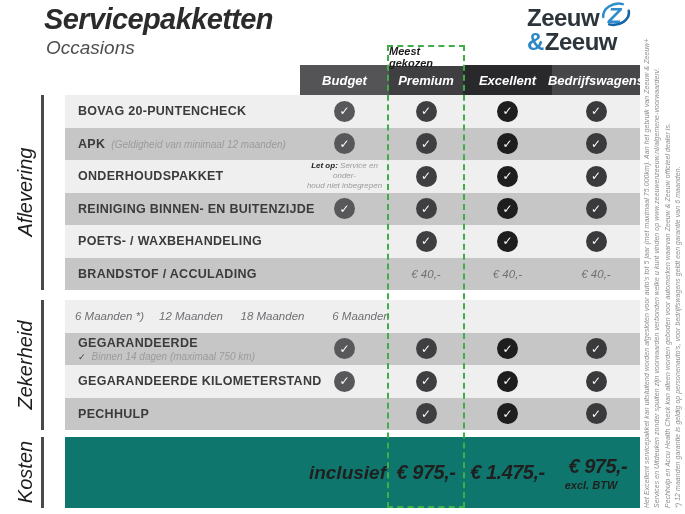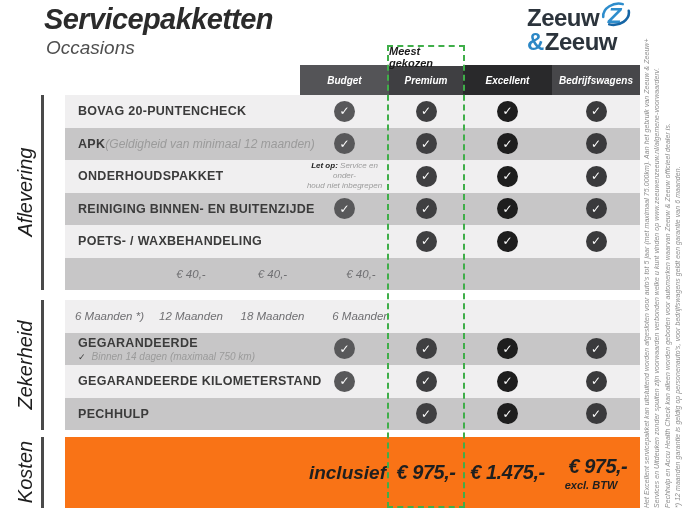--- a/index.html
+++ b/index.html
@@ -22,49 +22,49 @@
   .logo-word { font-size:24px; font-weight:bold; color:#2c343c; letter-spacing:-0.5px; }
   .logo-amp  { font-size:24px; font-weight:bold; color:#2b87c6; letter-spacing:-0.5px; margin-right:1px; }
   .logo-line2 { margin-top:-2px; }
   .z-icon { margin-left:2px; margin-top:-3px; }
   
   .table { position:absolute; left:65px; top:65px; width:575px; }
   .header-row { display:flex; height:30px; }
   .hspacer { width:235px; }
   .hcell {
     display:flex; align-items:center; justify-content:center;
-    color:#fff; font-size:10px; font-weight:bold; font-style:italic;
+    color:#fff; font-size:13px; font-weight:bold; font-style:italic;
   }
   .c0 { width:89px; } .c1 { width:74px; } .c2 { width:89px; } .c3 { width:88px; }
   .row { display:flex; height:32.5px; align-items:center; }
   .row.light { background:#f0eff0; }
   .row.dark  { background:#c7c6c7; }
   .label-cell { width:235px; padding-left:13px; box-sizing:border-box; }
   .label-line { display:flex; align-items:baseline; }
   .row-label {
     font-size:12.5px; font-weight:bold; color:#3b3b3b; letter-spacing:0.3px;
     white-space:nowrap;
   }
-  .label-note { font-size:12px; font-style:italic; font-weight:normal; color:#9b9b9b; white-space:nowrap; }
+  .label-note { font-size:10px; font-style:italic; font-weight:normal; color:#9b9b9b; margin-left:6px; white-space:nowrap; }
   .sub-line { font-size:10px; font-style:italic; color:#9b9b9b; margin-top:1px; }
   .sub-check { font-family:"DejaVu Sans", sans-serif; font-style:normal; font-size:9px; color:#3b3b3b; margin-right:6px; }
   .val-cell { display:flex; align-items:center; justify-content:center; height:100%; }
   .check {
     width:21px; height:21px; border-radius:50%;
     display:flex; align-items:center; justify-content:center;
     color:#fff; font-size:12px; font-weight:bold;
     font-family:"DejaVu Sans", sans-serif;
   }
   .cell-text { font-size:11.5px; font-style:italic; color:#6f6f72; white-space:nowrap; }
   .note-cell { font-size:8px; font-style:italic; color:#9b9b9b; text-align:center; line-height:1.3; }
   .note-bold { font-weight:bold; font-style:italic; color:#1d1d1d; }
   .gap1 { height:10px; background:#fff; }
   .gap2 { height:7px;  background:#fff; }
   
-  .kosten-row { display:flex; height:71px; align-items:center; background:#f97316; }
+  .kosten-row { display:flex; height:71px; align-items:center; background:#0f766e; }
   .kosten-spacer { width:235px; }
   .kosten-label-cell { display:flex; align-items:center; justify-content:flex-end; height:100%; }
   .kosten-label {
     font-size:19px; font-weight:bold; font-style:italic; color:#1f1f1f; padding-right:3px;
   }
   .price { font-size:20px; font-weight:bold; font-style:italic; color:#1f1f1f; letter-spacing:-0.5px; white-space:nowrap; }
   .price-stack { display:flex; flex-direction:column; align-items:flex-end; }
   .price-note { font-size:11px; font-weight:bold; font-style:italic; color:#1f1f1f; margin-top:1px; margin-right:10px; }
   
   .highlight-box {
@@ -222,20 +222,25 @@
             <span class="check" style="background: rgb(63, 63, 65);">✓</span>
           </div>
           <div class="val-cell c2">
             <span class="check" style="background: rgb(30, 30, 30);">✓</span>
           </div>
           <div class="val-cell c3">
             <span class="check" style="background: rgb(58, 58, 60);">✓</span>
           </div>
         </div>
         <div class="row dark">
+          <div class="label-cell">
+            <div class="label-line">
+              <span class="row-label">BRANDSTOF / ACCULADING</span>
+            </div>
+          </div>
           <div class="val-cell c0"></div>
           <div class="val-cell c1">
             <span class="cell-text">€ 40,-</span>
           </div>
           <div class="val-cell c2">
             <span class="cell-text">€ 40,-</span>
           </div>
           <div class="val-cell c3">
             <span class="cell-text">€ 40,-</span>
           </div>

